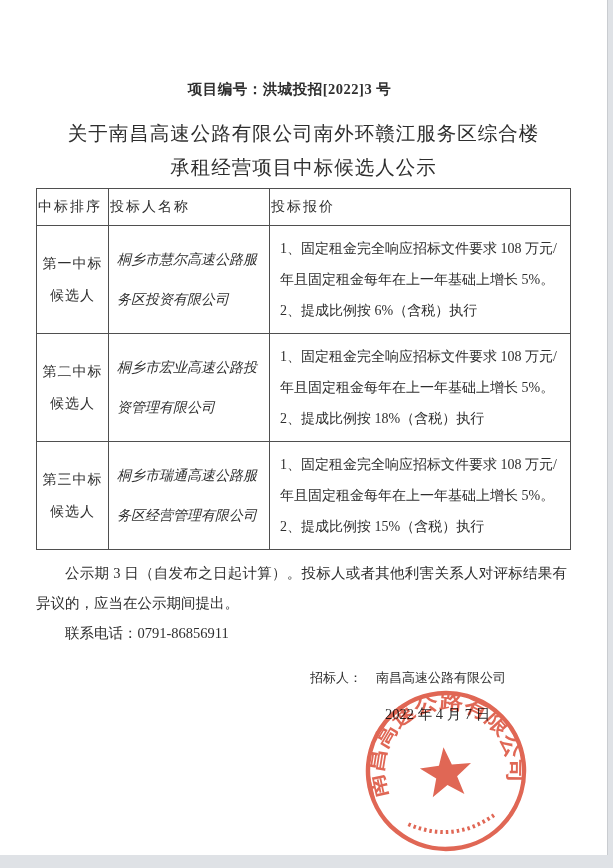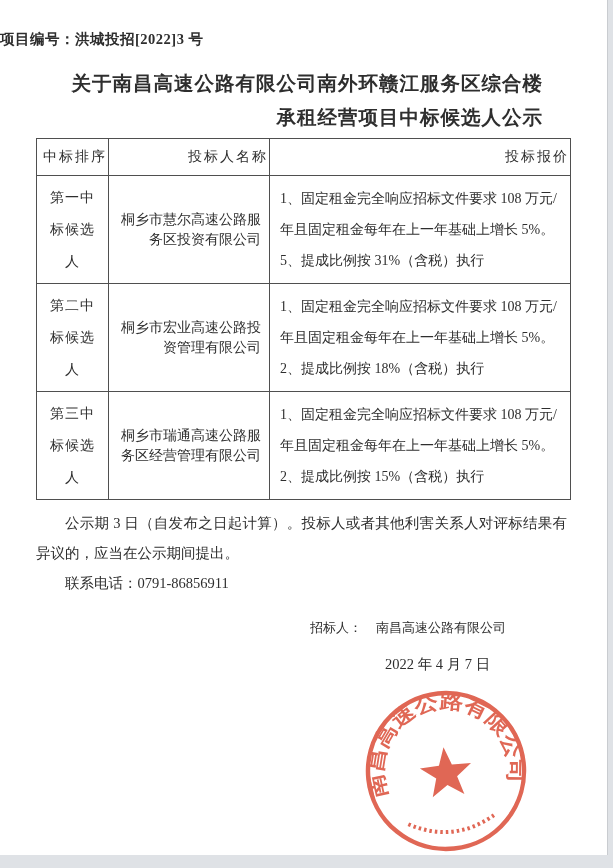--- a/index.html
+++ b/index.html
@@ -14,32 +14,32 @@
   .page {
     position: relative;
     width: 608px;
     height: 855px;
     background: #ffffff;
     color: #2e2e2e;
     border-right: 1px solid #c9ccd0;
     box-sizing: border-box;
   }
   .doc-number {
-    padding-top: 30px;
+    padding-top: 80px;
     padding-right: 28px;
-    text-align: left;
+    text-align: center;
     font-weight: bold;
     font-size: 14.5px;
     letter-spacing: 0.5px;
   }
   .doc-title {
     margin-top: 18px;
     padding: 0 64px;
-    text-align: right;
-    font-weight: bold;
+    text-align: center;
+    font-weight: normal;
     font-size: 19.5px;
     line-height: 34px;
     letter-spacing: 1px;
   }
   .intro {
     margin: 8px 40px 0 36px;
     font-size: 14.5px;
     line-height: 29.5px;
     text-align: justify;
     text-indent: 2em;
@@ -53,33 +53,34 @@
     table-layout: fixed;
     font-size: 14px;
   }
   table.bid-table th, table.bid-table td {
     border: 1px solid #4f4f4f;
     font-weight: normal;
     vertical-align: middle;
   }
   table.bid-table th {
     height: 34px;
-    text-align: right;
+    text-align: left;
     letter-spacing: 2px;
   }
   td.cell-rank {
     text-align: center;
-    padding: 0 11px;
+    padding: 0 4px;
     line-height: 32px;
     letter-spacing: 1px;
   }
   td.cell-bidder {
-    text-align: right;
+    text-align: left;
     padding: 0 8px;
-    line-height: 20px;
+    line-height: 40px;
+    font-style: italic;
   }
   td.cell-price {
     padding: 4px 10px;
     line-height: 31px;
     height: 99px;
   }
   .notice {
     margin: 8px 40px 0 36px;
     font-size: 14.5px;
     line-height: 30px;
@@ -139,21 +140,21 @@
         <th>投标人名称</th>
         <th>投标报价</th>
       </tr>
     </thead>
     <tbody>
       <tr>
         <td class="cell-rank">第一中标候选人</td>
         <td class="cell-bidder">桐乡市慧尔高速公路服务区投资有限公司</td>
         <td class="cell-price">
           <div>1、固定租金完全响应招标文件要求 108 万元/年且固定租金每年在上一年基础上增长 5%。</div>
-          <div>5、提成比例按 31%（含税）执行</div>
+          <div>2、提成比例按 6%（含税）执行</div>
         </td>
       </tr>
       <tr>
         <td class="cell-rank">第二中标候选人</td>
         <td class="cell-bidder">桐乡市宏业高速公路投资管理有限公司</td>
         <td class="cell-price">
           <div>1、固定租金完全响应招标文件要求 108 万元/年且固定租金每年在上一年基础上增长 5%。</div>
           <div>2、提成比例按 18%（含税）执行</div>
         </td>
       </tr>

